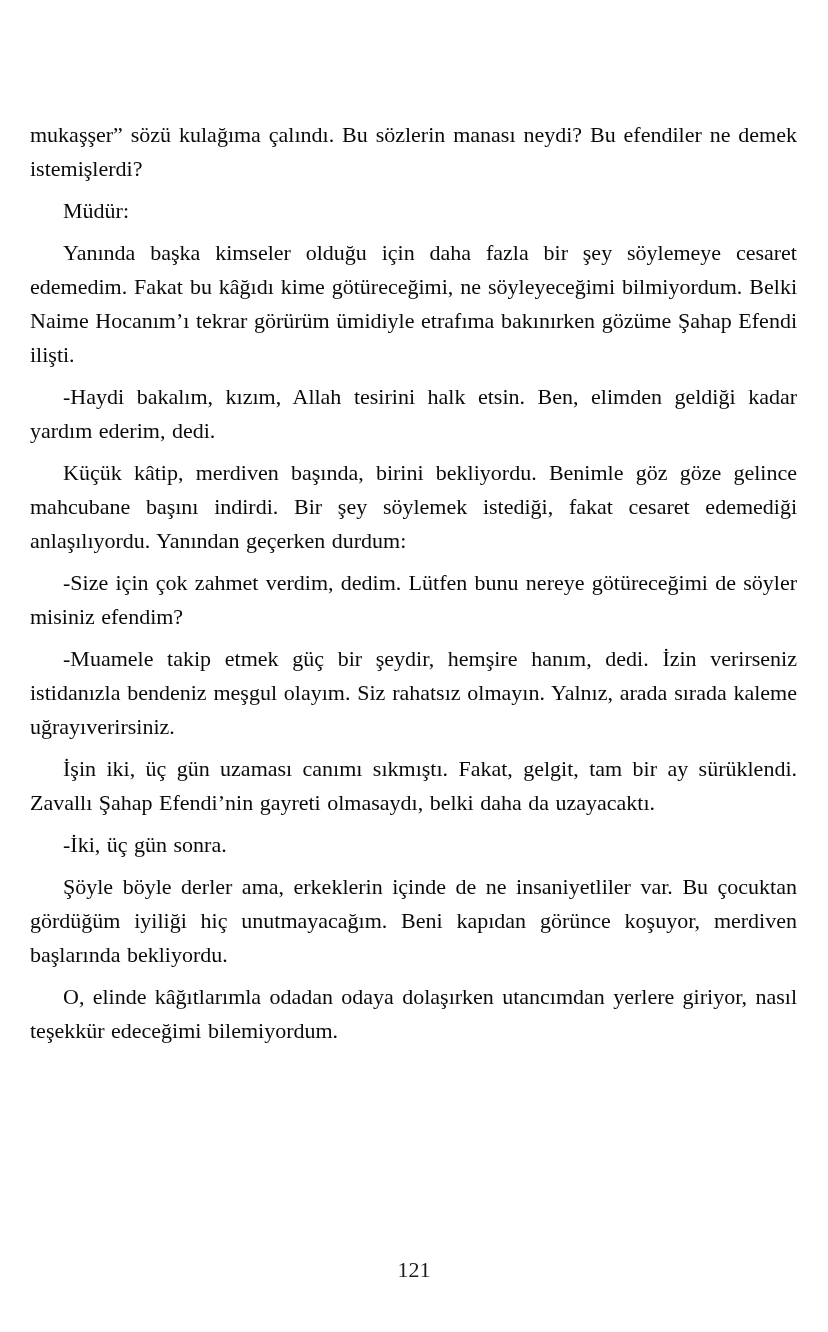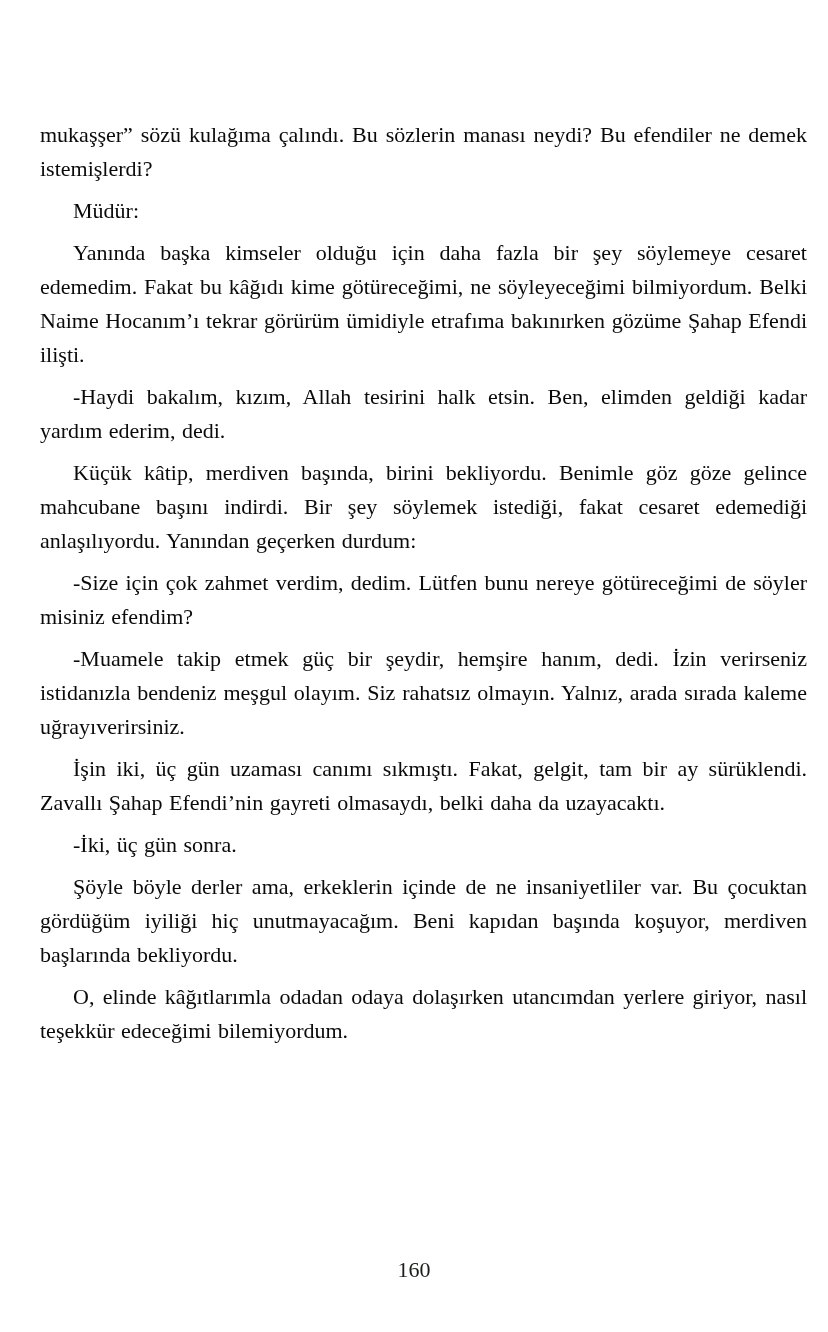--- a/index.html
+++ b/index.html
@@ -13,21 +13,21 @@
     height: 1332px;
     margin: 0 auto;
     background: #ffffff;
     overflow: hidden;
     font-family: "Liberation Serif", "DejaVu Serif", serif;
     color: #0a0a0a;
   }
   .page-text {
     position: absolute;
     top: 118px;
-    left: 40px;
+    left: 30px;
     width: 767px;
     font-size: 22px;
     line-height: 34px;
     text-align: justify;
     text-justify: inter-word;
   }
   .page-text p {
     margin: 0 0 8px 0;
     text-indent: 33px;
     word-spacing: 1px;
@@ -53,17 +53,17 @@
   <div class="page-text">
       <p>mukaşşer” sözü kulağıma çalındı. Bu sözlerin manası neydi? Bu efendiler ne demek istemişlerdi?</p>
       <p>Müdür:</p>
       <p>Yanında başka kimseler olduğu için daha fazla bir şey söylemeye cesaret edemedim. Fakat bu kâğıdı kime götüreceğimi, ne söyleyeceğimi bilmiyordum. Belki Naime Hocanım’ı tekrar görürüm ümidiyle etrafıma bakınırken gözüme Şahap Efendi ilişti.</p>
       <p>-Haydi bakalım, kızım, Allah tesirini halk etsin. Ben, elimden geldiği kadar yardım ederim, dedi.</p>
       <p>Küçük kâtip, merdiven başında, birini bekliyordu. Benimle göz göze gelince mahcubane başını indirdi. Bir şey söylemek istediği, fakat cesaret edemediği anlaşılıyordu. Yanından geçerken durdum:</p>
       <p>-Size için çok zahmet verdim, dedim. Lütfen bunu nereye götüreceğimi de söyler misiniz efendim?</p>
       <p>-Muamele takip etmek güç bir şeydir, hemşire hanım, dedi. İzin verirseniz istidanızla bendeniz meşgul olayım. Siz rahatsız olmayın. Yalnız, arada sırada kaleme uğrayıverirsiniz.</p>
       <p>İşin iki, üç gün uzaması canımı sıkmıştı. Fakat, gelgit, tam bir ay sürüklendi. Zavallı Şahap Efendi’nin gayreti olmasaydı, belki daha da uzayacaktı.</p>
       <p>-İki, üç gün sonra.</p>
-      <p>Şöyle böyle derler ama, erkeklerin içinde de ne insaniyetliler var. Bu çocuktan gördüğüm iyiliği hiç unutmayacağım. Beni kapıdan başında koşuyor, merdiven başlarında bekliyordu.</p>
+      <p>Şöyle böyle derler ama, erkeklerin içinde de ne insaniyetliler var. Bu çocuktan gördüğüm iyiliği hiç unutmayacağım. Beni kapıdan görünce koşuyor, merdiven başlarında bekliyordu.</p>
       <p>O, elinde kâğıtlarımla odadan odaya dolaşırken utancımdan yerlere giriyor, nasıl teşekkür edeceğimi bilemiyordum.</p>
     </div>
-  <div class="page-number">160</div>
+  <div class="page-number">121</div>
 </div>
 
 </body></html>

